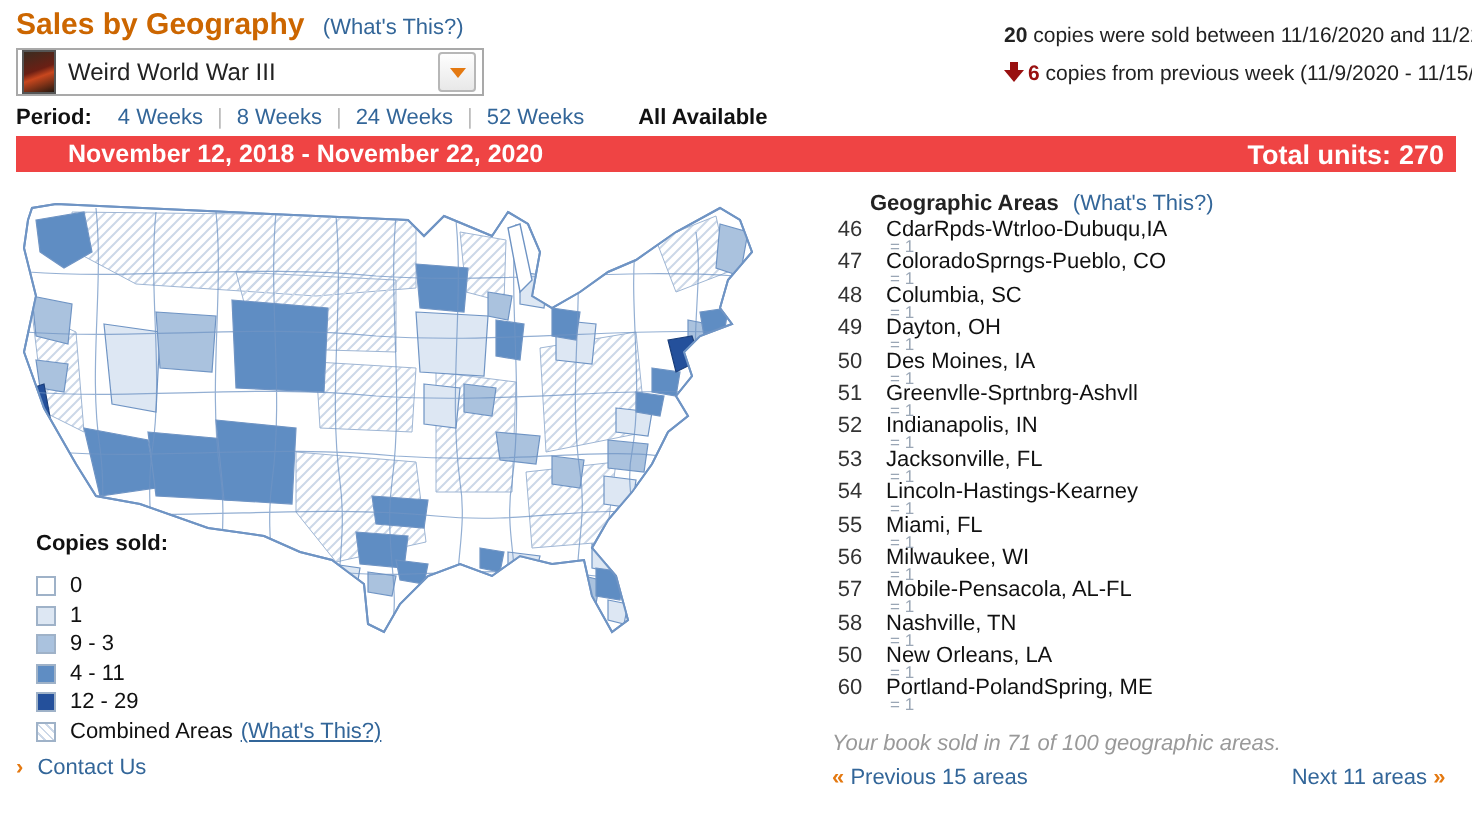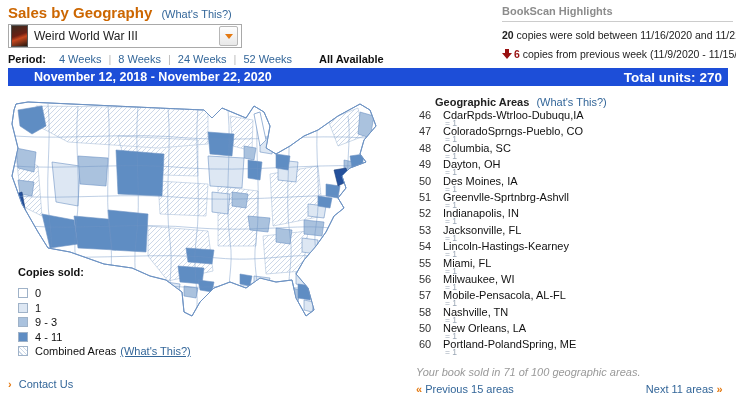--- a/index.html
+++ b/index.html
@@ -27,21 +27,21 @@
     border-top:5px solid #e47911}
 
   
   .period-row{left:8px;top:53px;display:flex;align-items:center;white-space:nowrap}
   .period-label{font-weight:bold;margin-right:6px}
   .period-link{margin:0 7px}
   .period-sep{color:#bbb}
   .period-selected{font-weight:bold;margin-left:20px;color:#111}
 
   
-  .total-bar{left:8px;top:68px;width:720px;height:18px;background:#1d4ed8;color:#fff;
+  .total-bar{left:8px;top:68px;width:720px;height:18px;background:#ef4444;color:#fff;
     display:flex;align-items:center;justify-content:space-between;box-sizing:border-box;
     padding:0 6px 0 26px}
   .total-bar .dates{font-weight:bold;font-size:12.5px}
   .total-units{display:flex;align-items:baseline;gap:4px}
   .total-units .tu{font-weight:bold;font-size:13.5px}
   .total-units .note{font-size:9.5px;color:#eee}
 
   
   .bookscan{left:502px;top:5px;width:231px}
   .bs-title{color:#8c8c8c;font-weight:bold;font-size:11px;border-bottom:1px solid #ccc;padding-bottom:4px}
@@ -81,21 +81,20 @@
 </style>
 </head>
 <body>
 
 <div class="abs page-title">
   <span>Sales by Geography</span>
   <span class="link">(What's This?)</span>
 </div>
 
 <div class="abs bookscan">
-  <div class="bs-title">BookScan Highlights</div>
   <div class="bs-line">
     <b>20</b><span> copies were sold between 11/16/2020 and 11/22/2020.</span>
   </div>
   <div class="bs-line">
     <svg class="down-arrow" viewBox="0 0 10 10">
         <path d="M3 0 h4 v4 h3 L5 10 L0 4 h3 z" fill="#991111"></path>
       </svg><span class="bs-red">6</span><span> copies from previous week (11/9/2020 - 11/15/2020)</span>
   </div>
 </div>
 
@@ -250,20 +249,24 @@
   </div>
   <div class="legend-row">
     <span class="swatch" style="background: rgb(170, 194, 222);"></span>
     <span>9 - 3</span>
   </div>
   <div class="legend-row">
     <span class="swatch" style="background: rgb(95, 141, 195);"></span>
     <span>4 - 11</span>
   </div>
   <div class="legend-row">
+    <span class="swatch" style="background: rgb(36, 80, 155);"></span>
+    <span>12 - 29</span>
+  </div>
+  <div class="legend-row">
     <span class="swatch swatch-hatch"></span>
     <span>Combined Areas</span>
     <span class="link">(What's This?)</span>
   </div>
 </div>
 
 <div class="abs ga-header">
   <span>Geographic Areas</span>
   <span class="link">(What's This?)</span>
 </div>

